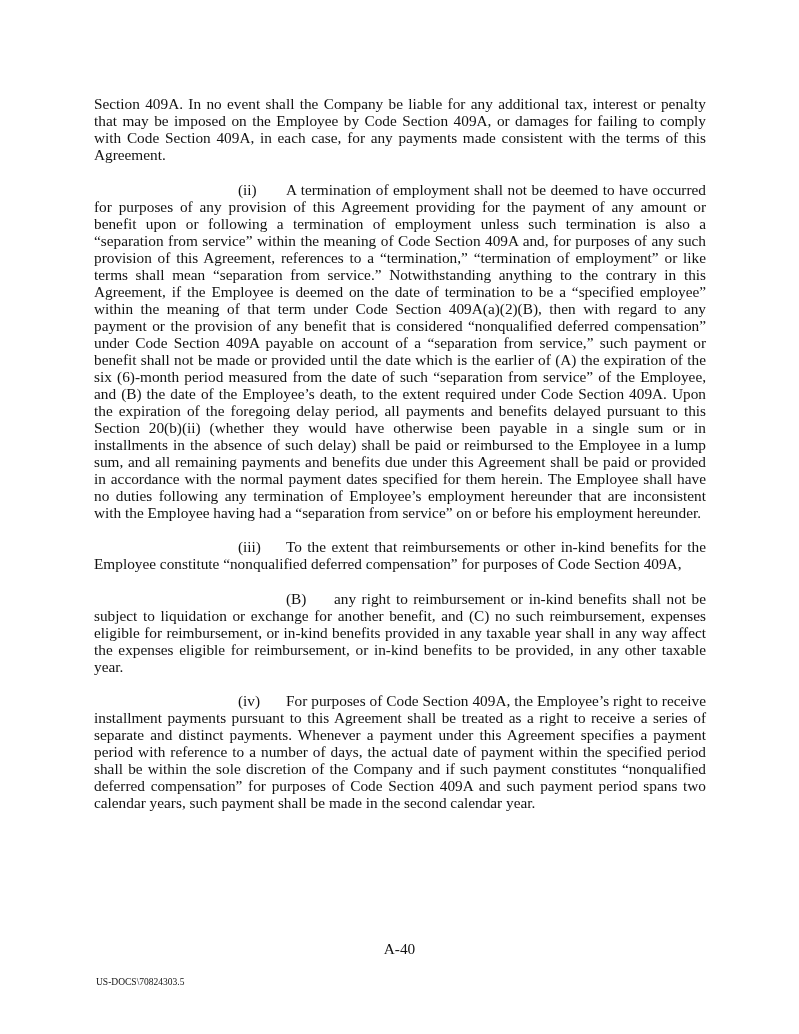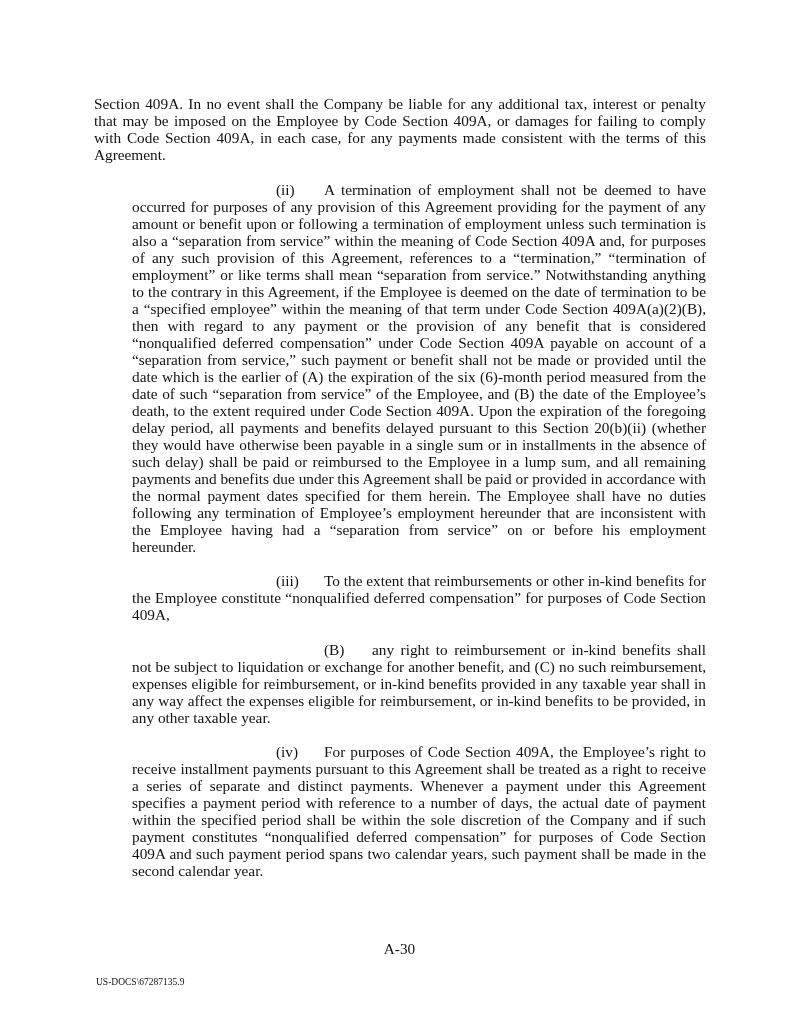--- a/index.html
+++ b/index.html
@@ -22,21 +22,20 @@
       width: 612px;
     }
     .para {
       font-size: 15.3px;
       line-height: 17px;
       text-align: justify;
       margin: 0;
     }
     .para.gap {
       margin-top: 17.6px;
-      margin-left: 38px;
     }
     .indent1 {
       display: inline-block;
       width: 144px;
     }
     .marker {
       display: inline-block;
       width: 48px;
     }
     .indent2 {
@@ -73,14 +72,14 @@
 
   <p class="para gap"><span class="indent1"></span><span class="marker">(iii)</span><span>To the extent that reimbursements or other in-kind benefits for the Employee constitute “nonqualified deferred compensation” for purposes of Code Section 409A,</span></p>
 
 
   <p class="para gap"><span class="indent2"></span><span class="marker2">(B)</span><span>any right to reimbursement or in-kind benefits shall not be subject to liquidation or exchange for another benefit, and (C) no such reimbursement, expenses eligible for reimbursement, or in-kind benefits provided in any taxable year shall in any way affect the expenses eligible for reimbursement, or in-kind benefits to be provided, in any other taxable year.</span></p>
 
   <p class="para gap"><span class="indent1"></span><span class="marker">(iv)</span><span>For purposes of Code Section 409A, the Employee’s right to receive installment payments pursuant to this Agreement shall be treated as a right to receive a series of separate and distinct payments.  Whenever a payment under this Agreement specifies a payment period with reference to a number of days, the actual date of payment within the specified period shall be within the sole discretion of the Company and if such payment constitutes “nonqualified deferred compensation” for purposes of Code Section 409A and such payment period spans two calendar years, such payment shall be made in the second calendar year.</span></p>
 
 </div>
 
-<div class="page-number">A-30</div>
-<div class="doc-id">US-DOCS\67287135.9</div>
+<div class="page-number">A-40</div>
+<div class="doc-id">US-DOCS\70824303.5</div>
 
 </body></html>

